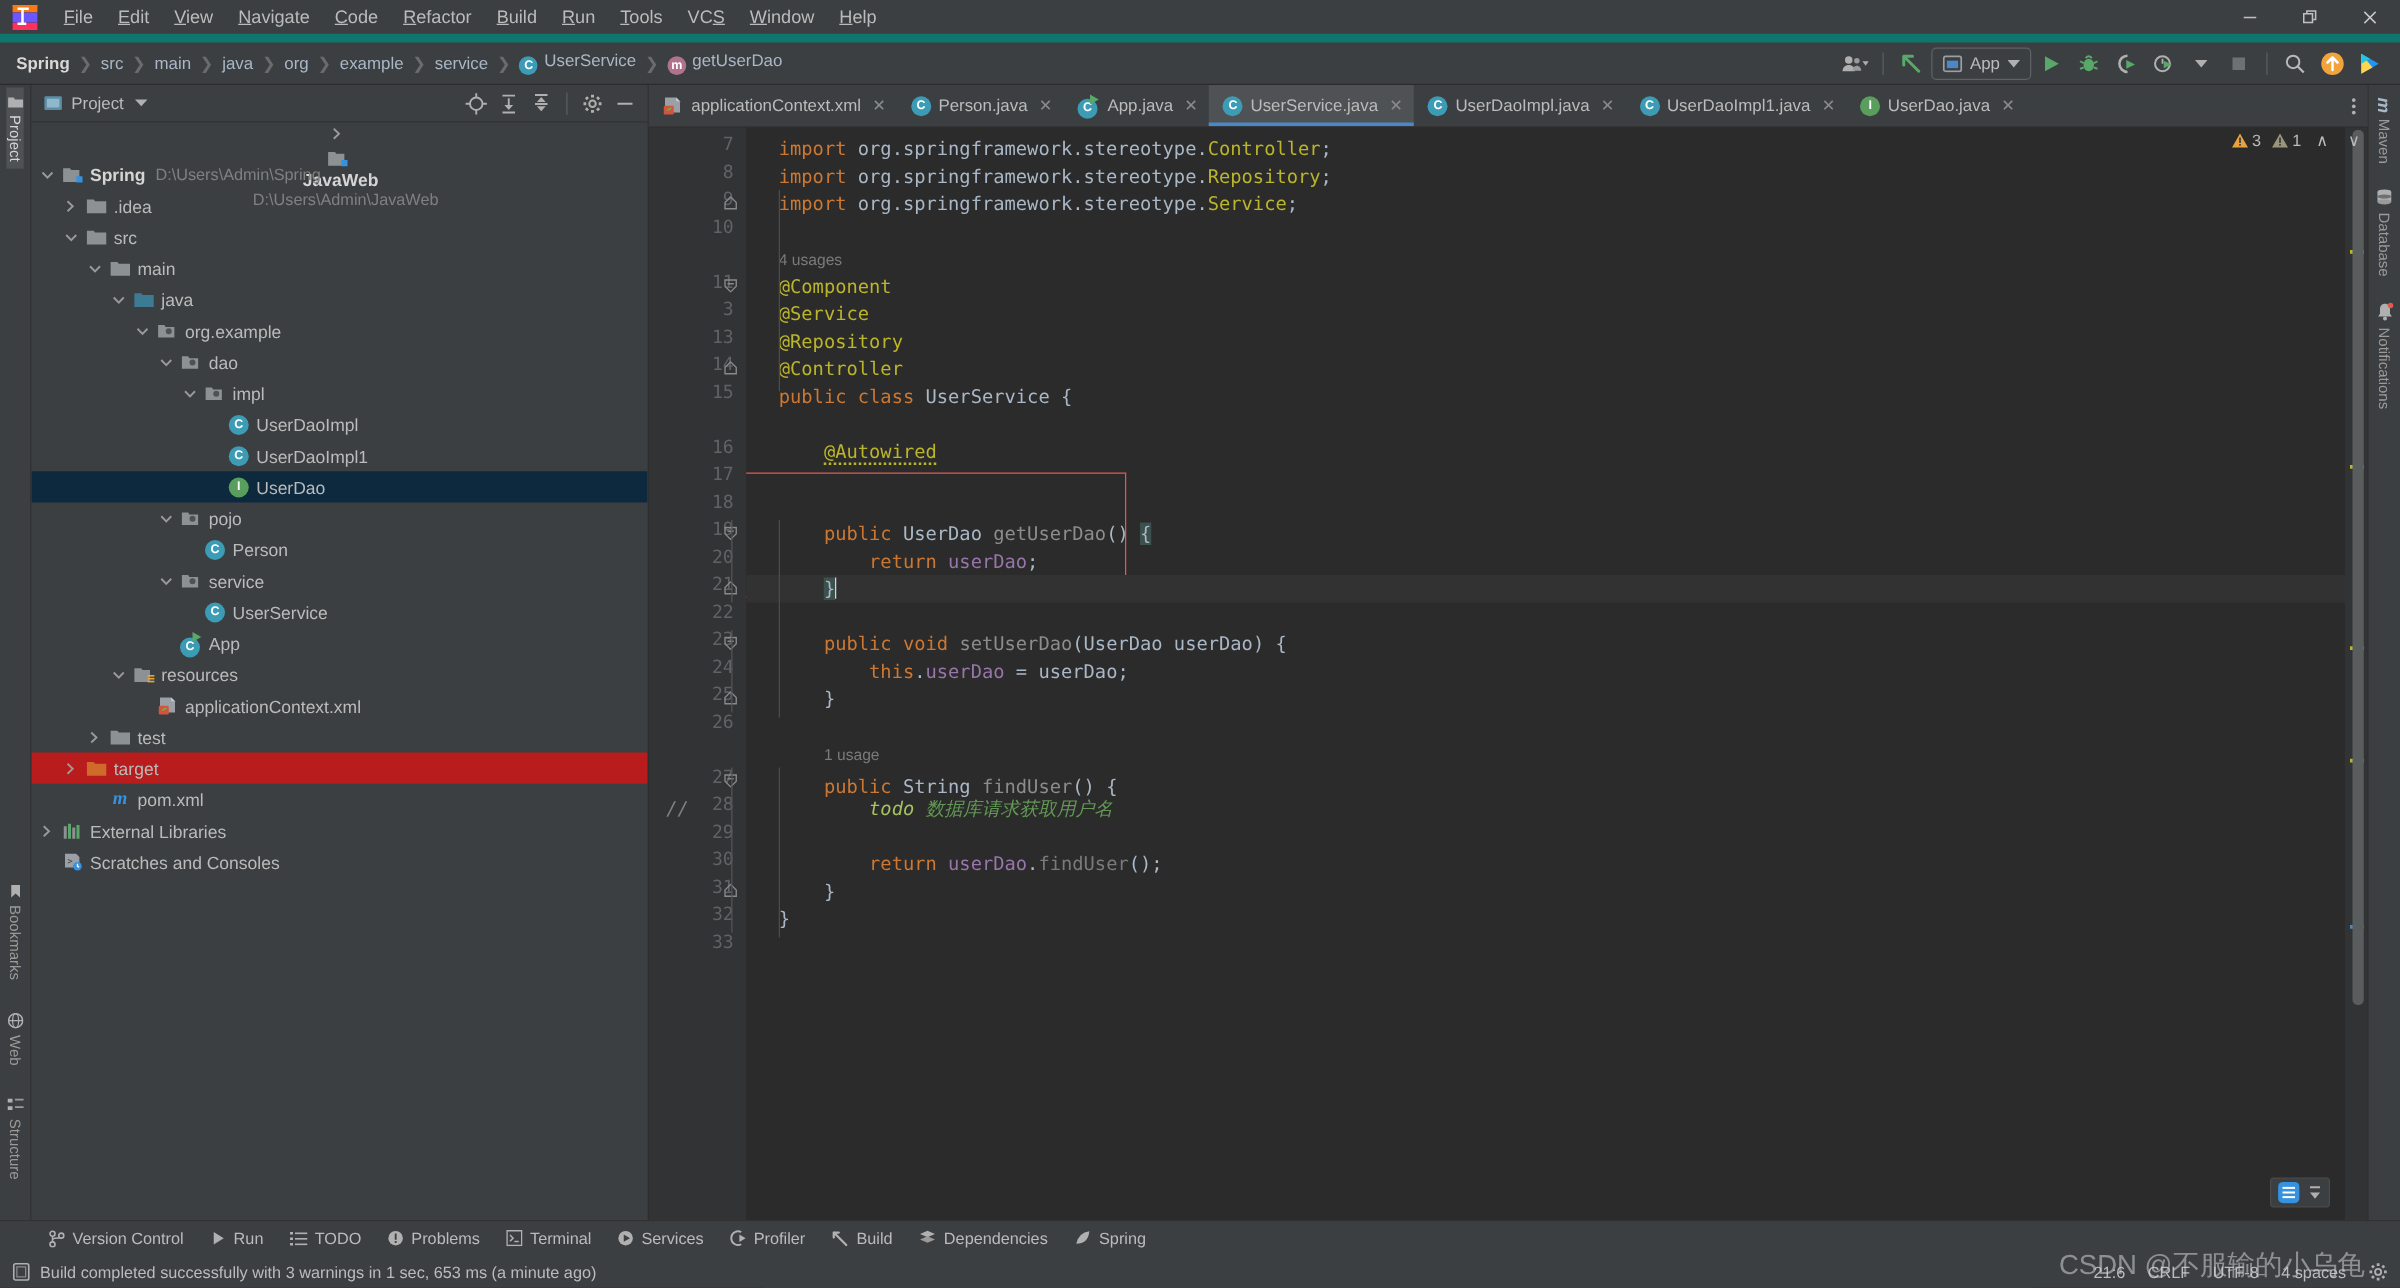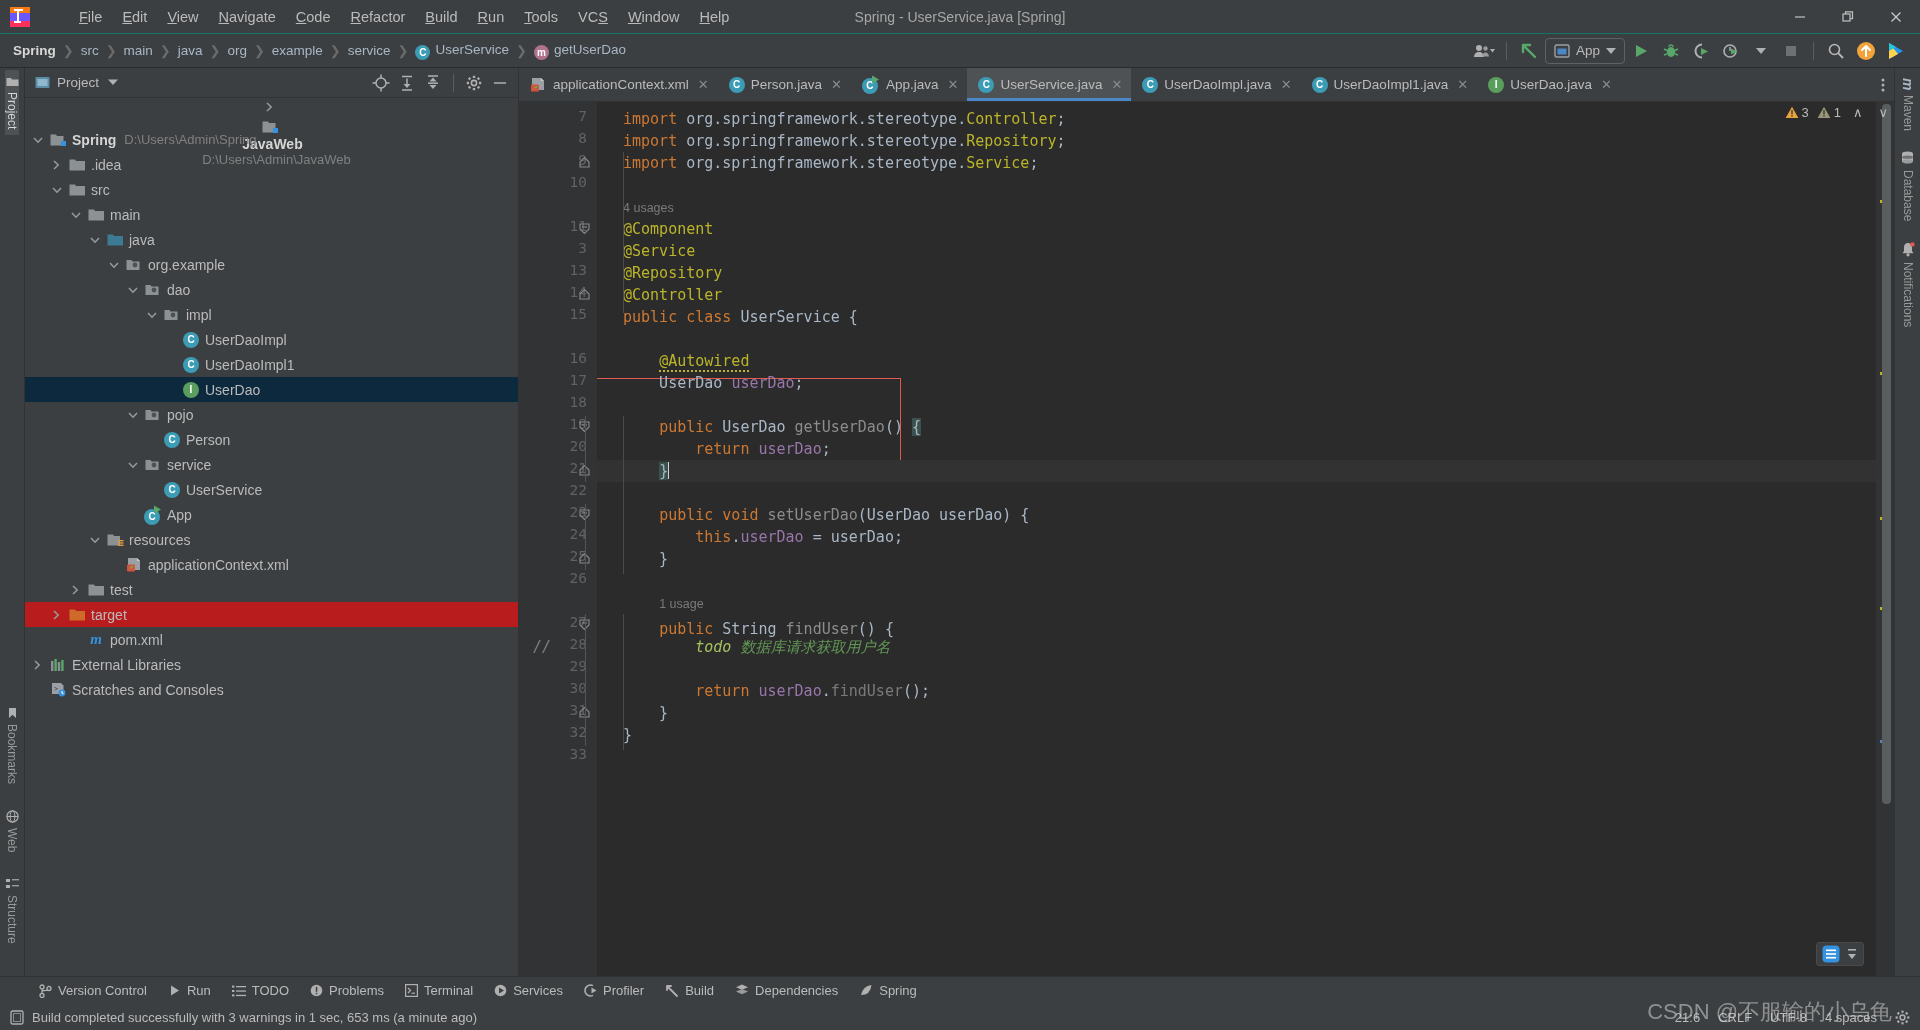--- a/index.html
+++ b/index.html
@@ -9,22 +9,21 @@
     font-family: "Liberation Sans", sans-serif;
     overflow: hidden;
     -webkit-font-smoothing: antialiased;
   }
   .app { position: relative; width: 1920px; height: 1030px; display: flex; flex-direction: column; background:#3c3f41; }
 
   
   .titlebar {
     height: 34px; flex: 0 0 34px; background: #3c3f41;
     display: flex; align-items: center; position: relative;
-    border-bottom: 1px solid #0f766e;
-    gap: 28px;
+    border-bottom: 7px solid #0f766e;
   }
   .ij-logo { width: 22px; height: 22px; margin-left: 9px; margin-right: 10px; position: relative; flex:0 0 22px;}
   .ij-logo svg { display:block; }
   .menubar { display: flex; align-items: center; gap: 0px; }
   .menu-item {
     color: #bbbbbb; font-size: 14.5px; padding: 4px 10px; cursor: default;
     white-space: nowrap;
   }
   .menu-item u { text-decoration: underline; }
   .win-title {
@@ -220,21 +219,20 @@
       <div class="menu-item"><u>N</u>avigate</div>
       <div class="menu-item"><u>C</u>ode</div>
       <div class="menu-item"><u>R</u>efactor</div>
       <div class="menu-item"><u>B</u>uild</div>
       <div class="menu-item"><u>R</u>un</div>
       <div class="menu-item"><u>T</u>ools</div>
       <div class="menu-item">VC<u>S</u></div>
       <div class="menu-item"><u>W</u>indow</div>
       <div class="menu-item"><u>H</u>elp</div>
     </div>
-    <div class="win-title">Spring - UserService.java [Spring]</div>
     <div class="win-btns">
       <div class="win-btn">
         <svg width="14" height="14" viewBox="0 0 14 14">
             <line x1="2" y1="7" x2="12" y2="7" stroke="#c0c0c0" stroke-width="1.2"></line>
           </svg>
       </div>
       <div class="win-btn">
         <svg width="14" height="14" viewBox="0 0 14 14">
           <rect x="2" y="4" width="7" height="7" fill="none" stroke="#c0c0c0" stroke-width="1.2"></rect>
           <polyline points="4.5,4 4.5,1.8 11.5,1.8 11.5,8.6 9.5,8.6" fill="none" stroke="#c0c0c0" stroke-width="1.2"></polyline>
@@ -904,21 +902,20 @@
             <div class="codeline" style="top: 28px;"><span class="kw">import</span> org.springframework.stereotype.<span class="ann">Repository</span>;</div>
             <div class="codeline" style="top: 50px;"><span class="kw">import</span> org.springframework.stereotype.<span class="ann">Service</span>;</div>
             <div class="codeline" style="top: 72px;"></div>
             <div class="codeline" style="top: 94px;"><span class="hint">4 usages</span></div>
             <div class="codeline" style="top: 116px;"><span class="ann">@Component</span></div>
             <div class="codeline" style="top: 138px;"><span class="ann">@Service</span></div>
             <div class="codeline" style="top: 160px;"><span class="ann">@Repository</span></div>
             <div class="codeline" style="top: 182px;"><span class="ann">@Controller</span></div>
             <div class="codeline" style="top: 204px;"><span class="kw">public class</span> <span class="cls">UserService</span> {</div>
             <div class="codeline" style="top: 248px;">&nbsp;&nbsp;&nbsp;&nbsp;<span class="ann squiggle">@Autowired</span></div>
-            <div class="codeline" style="top: 270px;">&nbsp;&nbsp;&nbsp;&nbsp;UserDao <span class="fld">userDao</span>;</div>
             <div class="codeline" style="top: 292px;"></div>
             <div class="codeline" style="top: 314px;">&nbsp;&nbsp;&nbsp;&nbsp;<span class="kw">public</span> UserDao <span class="mthdef">getUserDao</span>() <span class="brace-hl">{</span></div>
             <div class="codeline" style="top: 336px;">&nbsp;&nbsp;&nbsp;&nbsp;&nbsp;&nbsp;&nbsp;&nbsp;<span class="kw">return</span> <span class="fld">userDao</span>;</div>
             <div class="codeline cursorline" style="top: 358px;">&nbsp;&nbsp;&nbsp;&nbsp;<span class="brace-hl">}</span><span class="caret"></span></div>
             <div class="codeline" style="top: 380px;"></div>
             <div class="codeline" style="top: 402px;">&nbsp;&nbsp;&nbsp;&nbsp;<span class="kw">public void</span> <span class="mthdef">setUserDao</span>(UserDao userDao) {</div>
             <div class="codeline" style="top: 424px;">&nbsp;&nbsp;&nbsp;&nbsp;&nbsp;&nbsp;&nbsp;&nbsp;<span class="kw">this</span>.<span class="fld">userDao</span> = userDao;</div>
             <div class="codeline" style="top: 446px;">&nbsp;&nbsp;&nbsp;&nbsp;}</div>
             <div class="codeline" style="top: 468px;"></div>
             <div class="codeline" style="top: 490px;">&nbsp;&nbsp;&nbsp;&nbsp;<span class="hint">1 usage</span></div>

